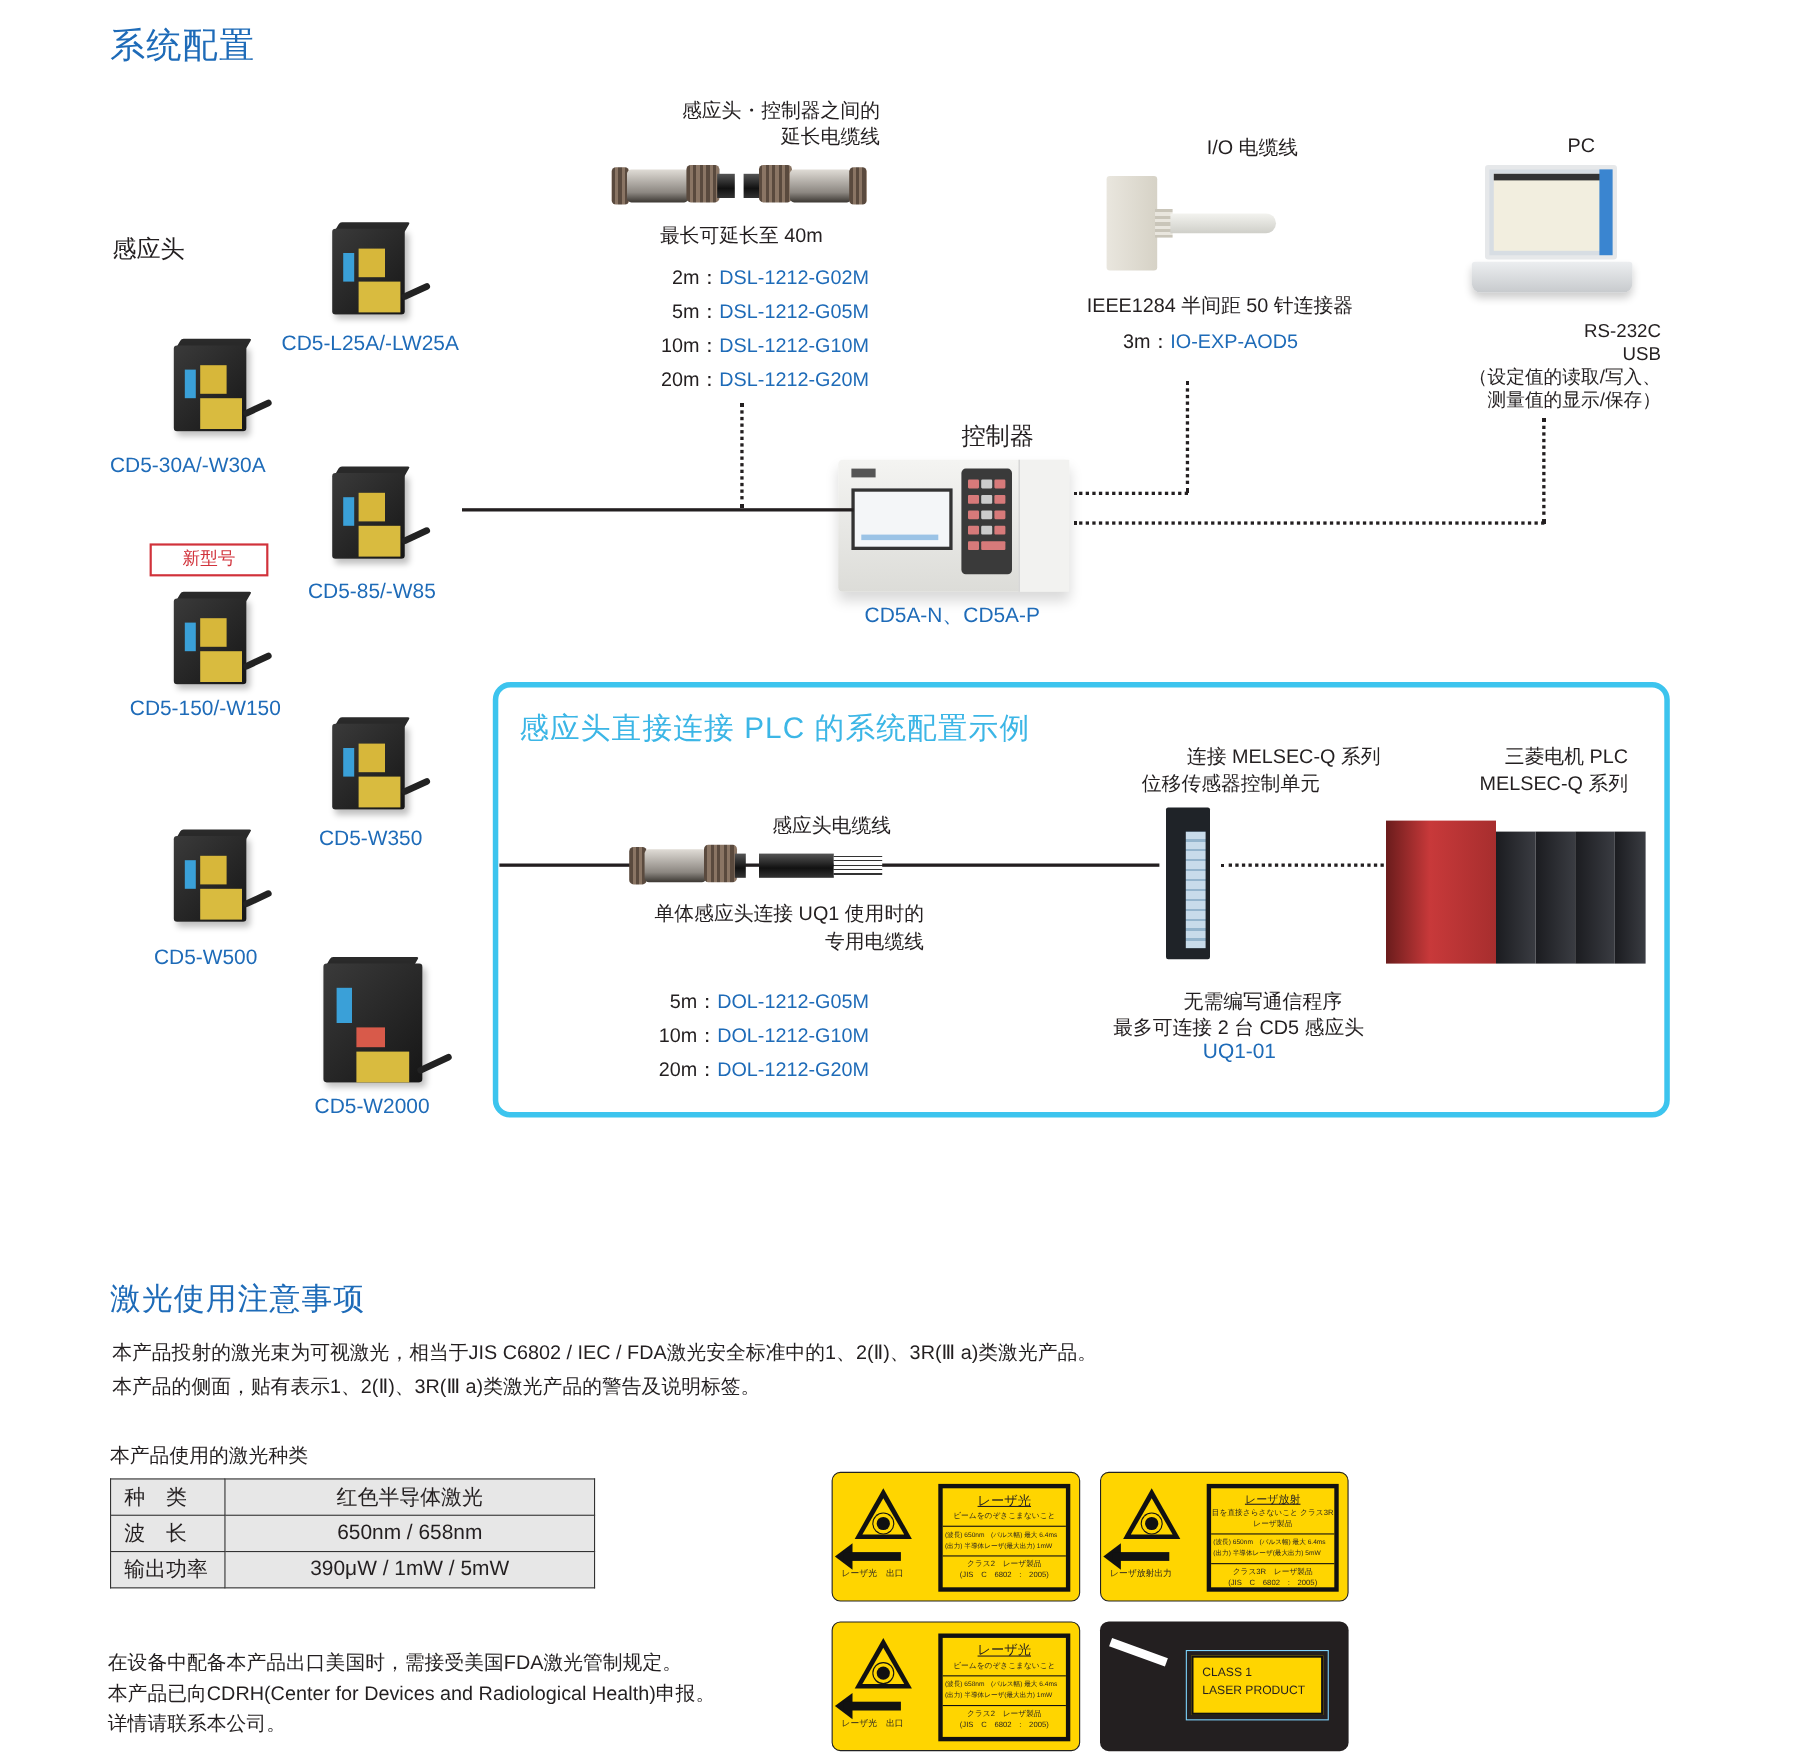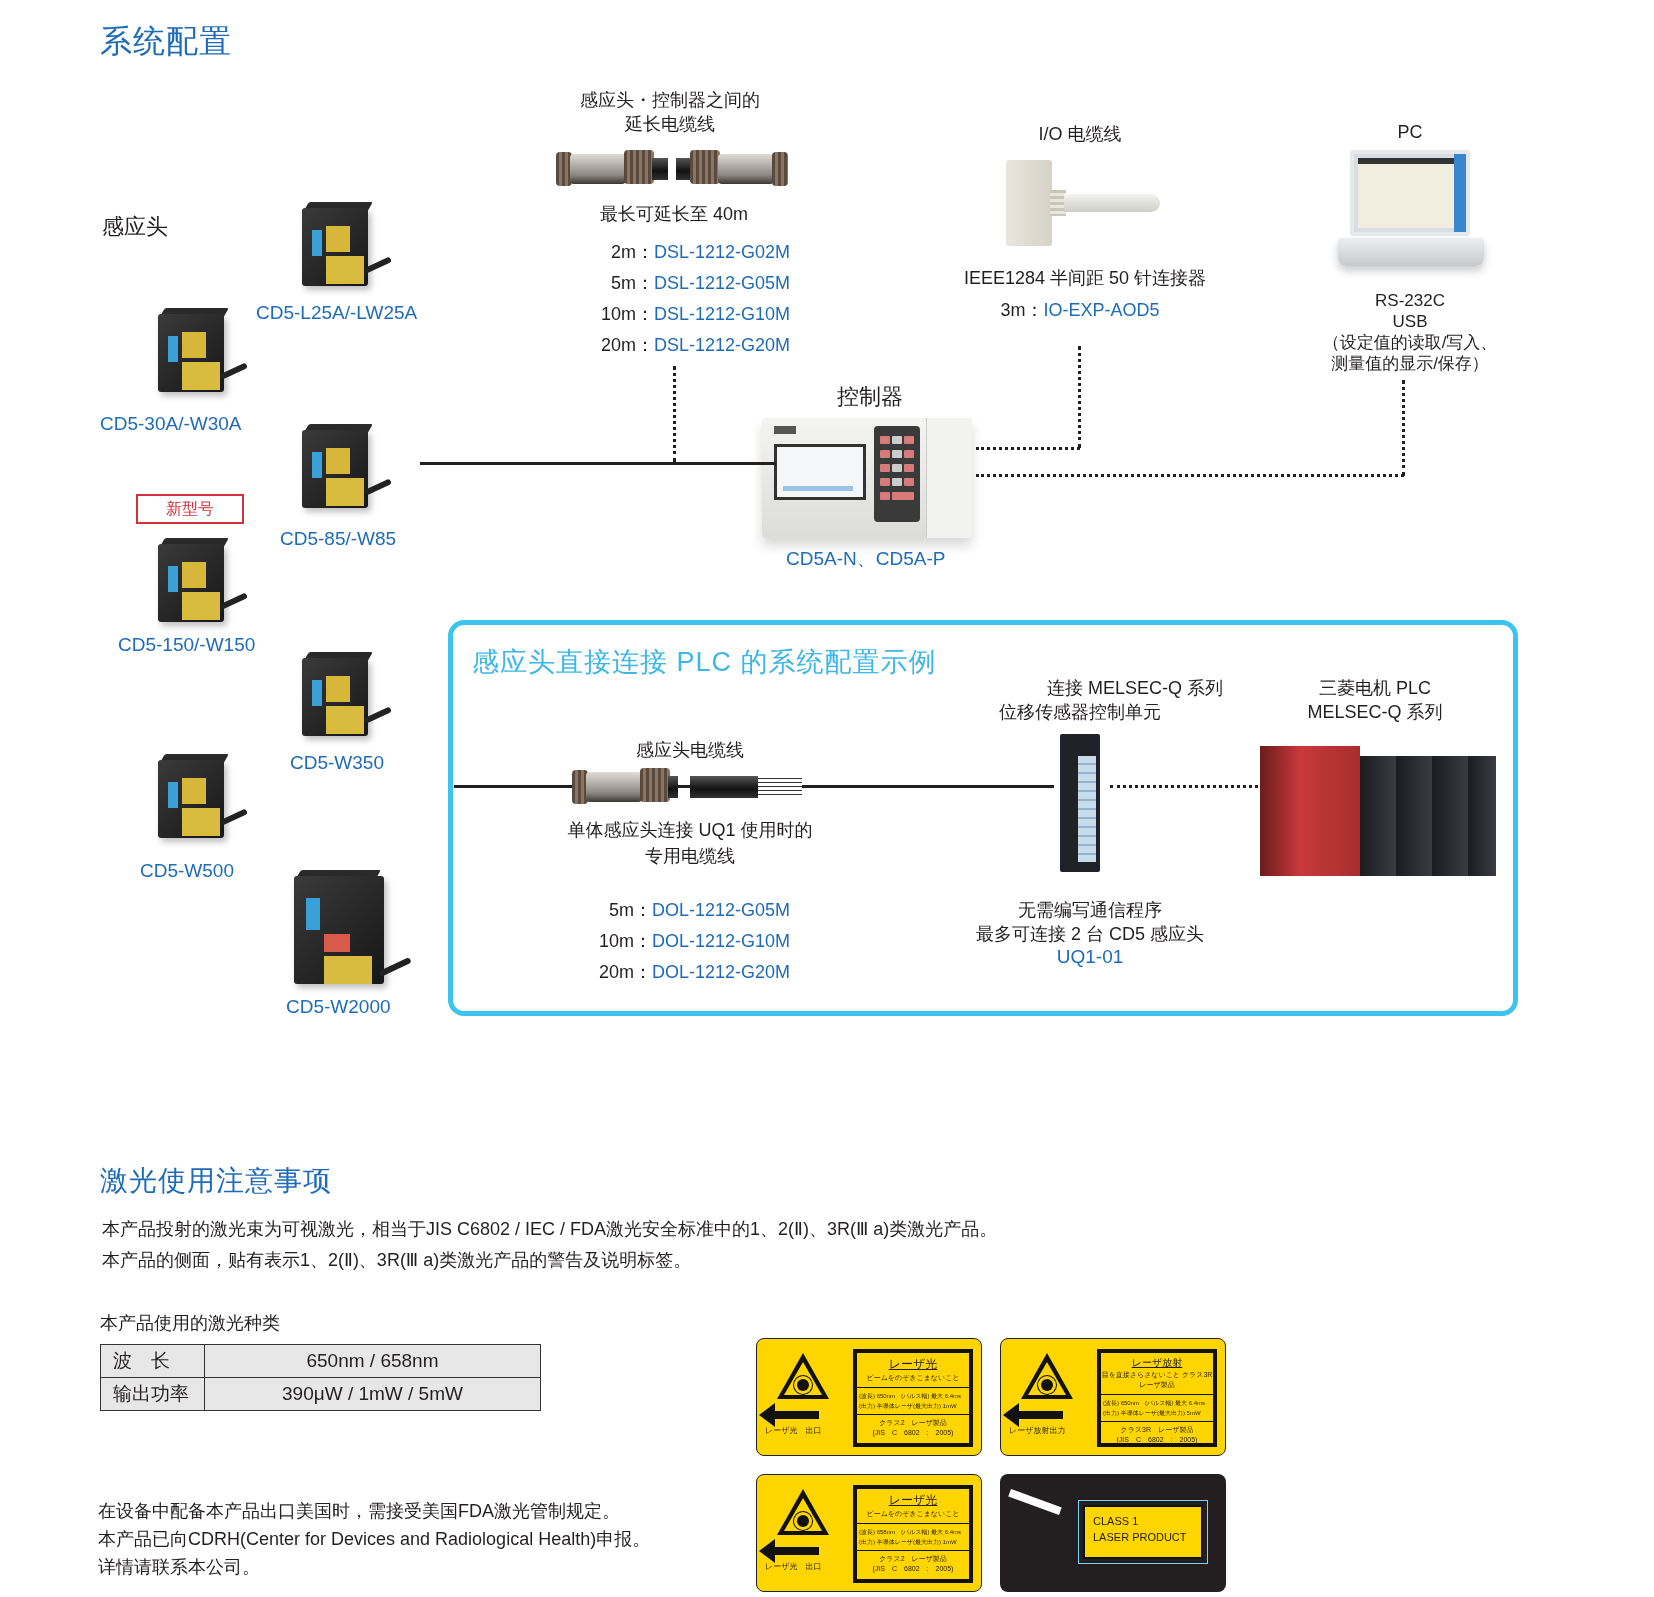--- a/index.html
+++ b/index.html
@@ -1,21 +1,21 @@
 <!DOCTYPE html>
 <html><head>
 <meta charset="utf-8">
 <style>
   * { box-sizing: border-box; margin: 0; padding: 0; }
   html, body { width: 1654px; height: 1597px; background: #ffffff; overflow: hidden; }
   body { position: relative; font-family: "Liberation Sans", "DejaVu Sans", sans-serif; color: #231f20; }
   .abs { position: absolute; }
   .h1 { font-size: 32px; color: #1e6bb8; letter-spacing: 1px; }
   .t { font-size: 18px; color: #231f20; white-space: nowrap; }
-  .c { text-align: center; }
+  .c { text-align: right; }
   .blue { color: #1e6bb8; }
   .model { font-size: 19px; color: #1e6bb8; white-space: nowrap; }
   .line { position: absolute; background: #231f20; }
   .dotv { position: absolute; width: 0; border-left: 3px dotted #231f20; }
   .doth { position: absolute; height: 0; border-top: 3px dotted #231f20; }
 
   
   .sensor { position: absolute; width: 90px; height: 92px; }
   .sensor .body { position: absolute; left: 8px; top: 8px; width: 66px; height: 78px; background: linear-gradient(135deg,#3a3a3a,#161616); border-radius: 3px; box-shadow: 3px 4px 6px rgba(0,0,0,0.25); }
   .sensor .top { position: absolute; left: 12px; top: 2px; width: 64px; height: 10px; background: #2a2a2a; transform: skewX(-30deg); border-radius: 2px; }
@@ -294,20 +294,24 @@
   <div class="gray" style="left:208px;width:28px;"></div>
 </div>
 
 <div class="abs h1" style="left:100px;top:1162px;font-size:28px;">激光使用注意事项</div>
 <div class="abs para" style="left:102px;top:1214px;">本产品投射的激光束为可视激光，相当于JIS C6802 / IEC / FDA激光安全标准中的1、2(Ⅱ)、3R(Ⅲ a)类激光产品。</div>
 <div class="abs para" style="left:102px;top:1245px;">本产品的侧面，贴有表示1、2(Ⅱ)、3R(Ⅲ a)类激光产品的警告及说明标签。</div>
 
 <div class="abs para" style="left:100px;top:1308px;">本产品使用的激光种类</div>
 <table class="spec" style="left:100px;top:1344px;">
   <tbody>
+      <tr>
+        <td class="k">种　类</td>
+        <td class="v">红色半导体激光</td>
+      </tr>
   <tr>
         <td class="k">波　长</td>
         <td class="v">650nm / 658nm</td>
       </tr>
   <tr>
         <td class="k">输出功率</td>
         <td class="v">390μW / 1mW / 5mW</td>
       </tr>
 </tbody>
   </table>

